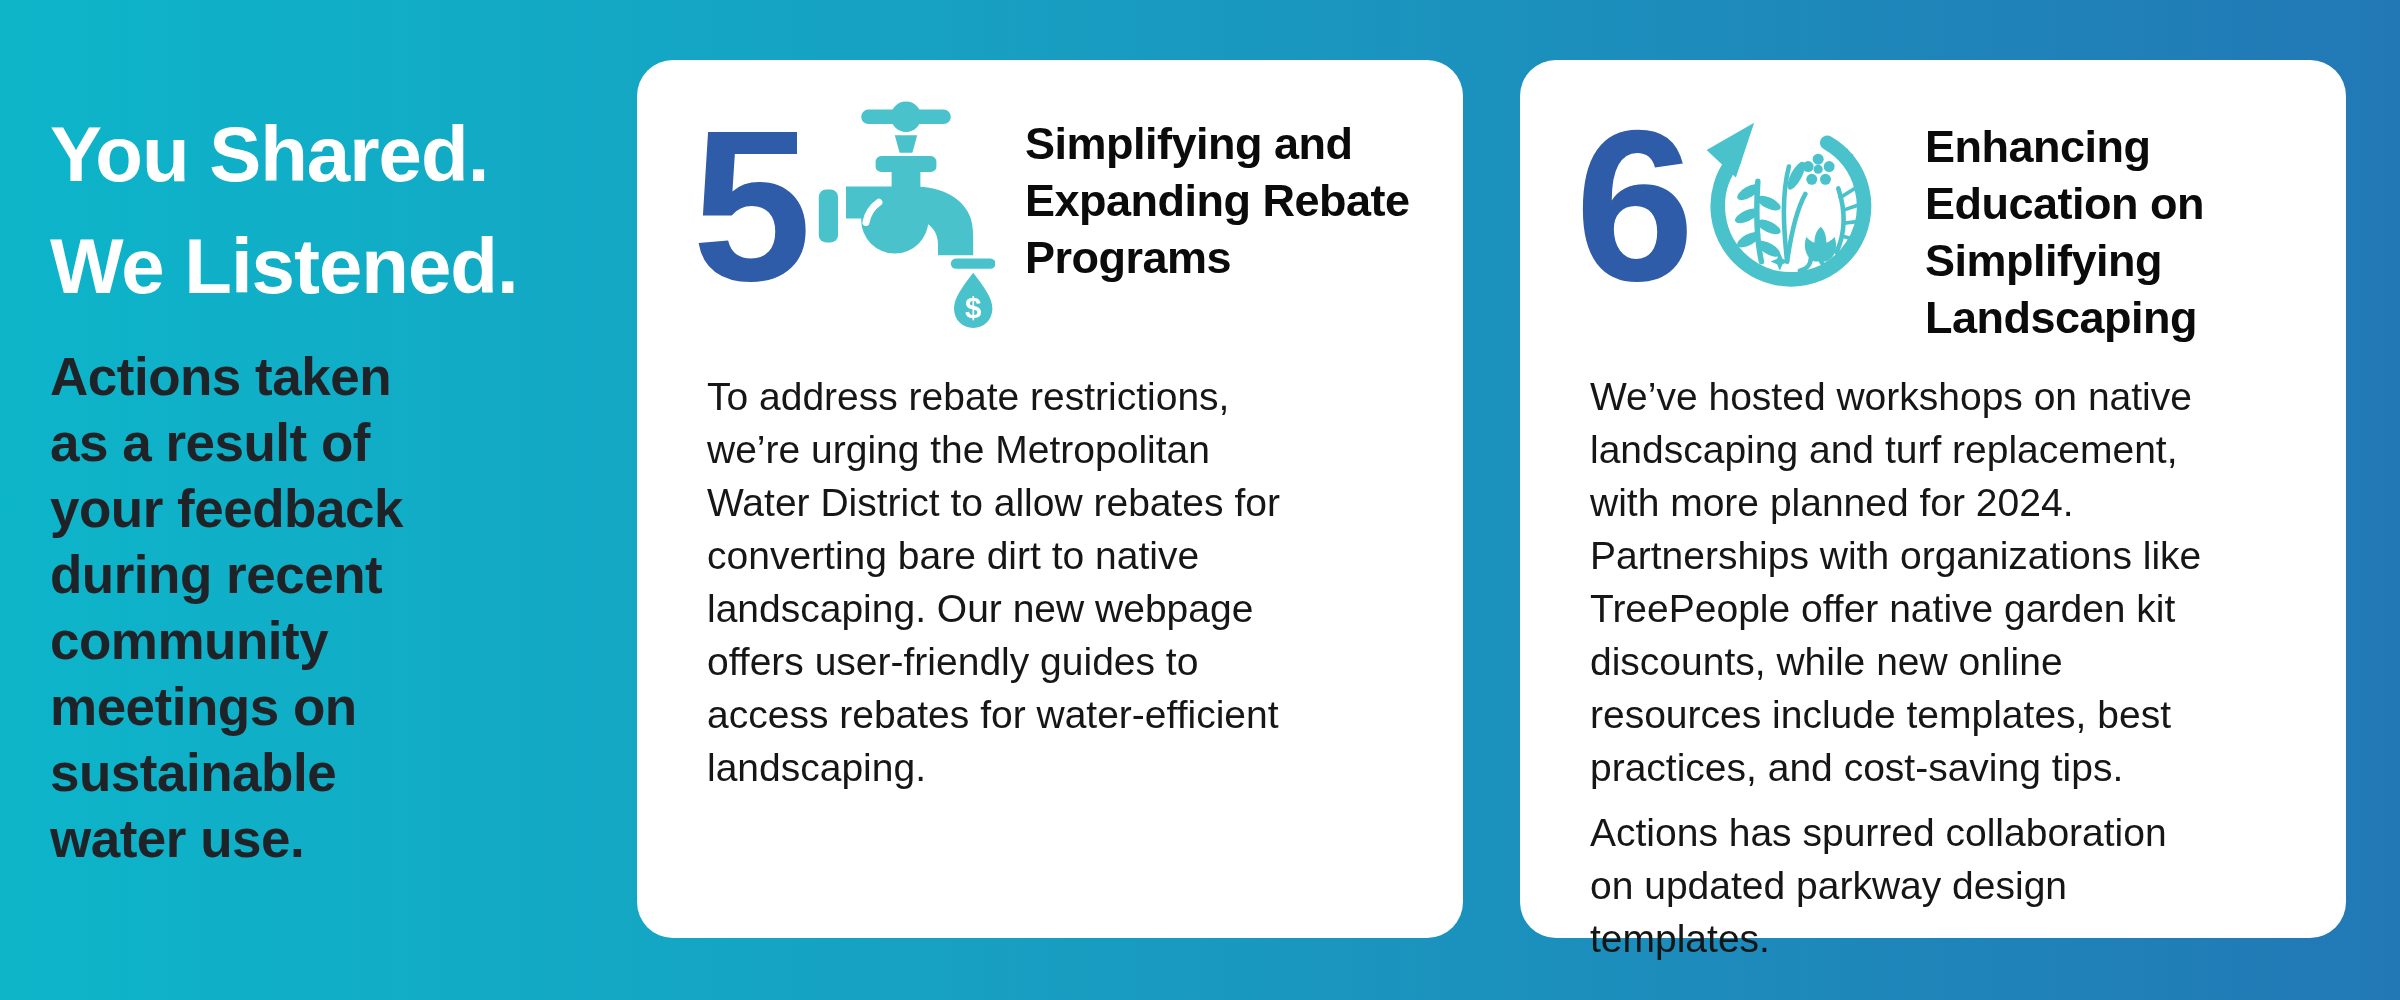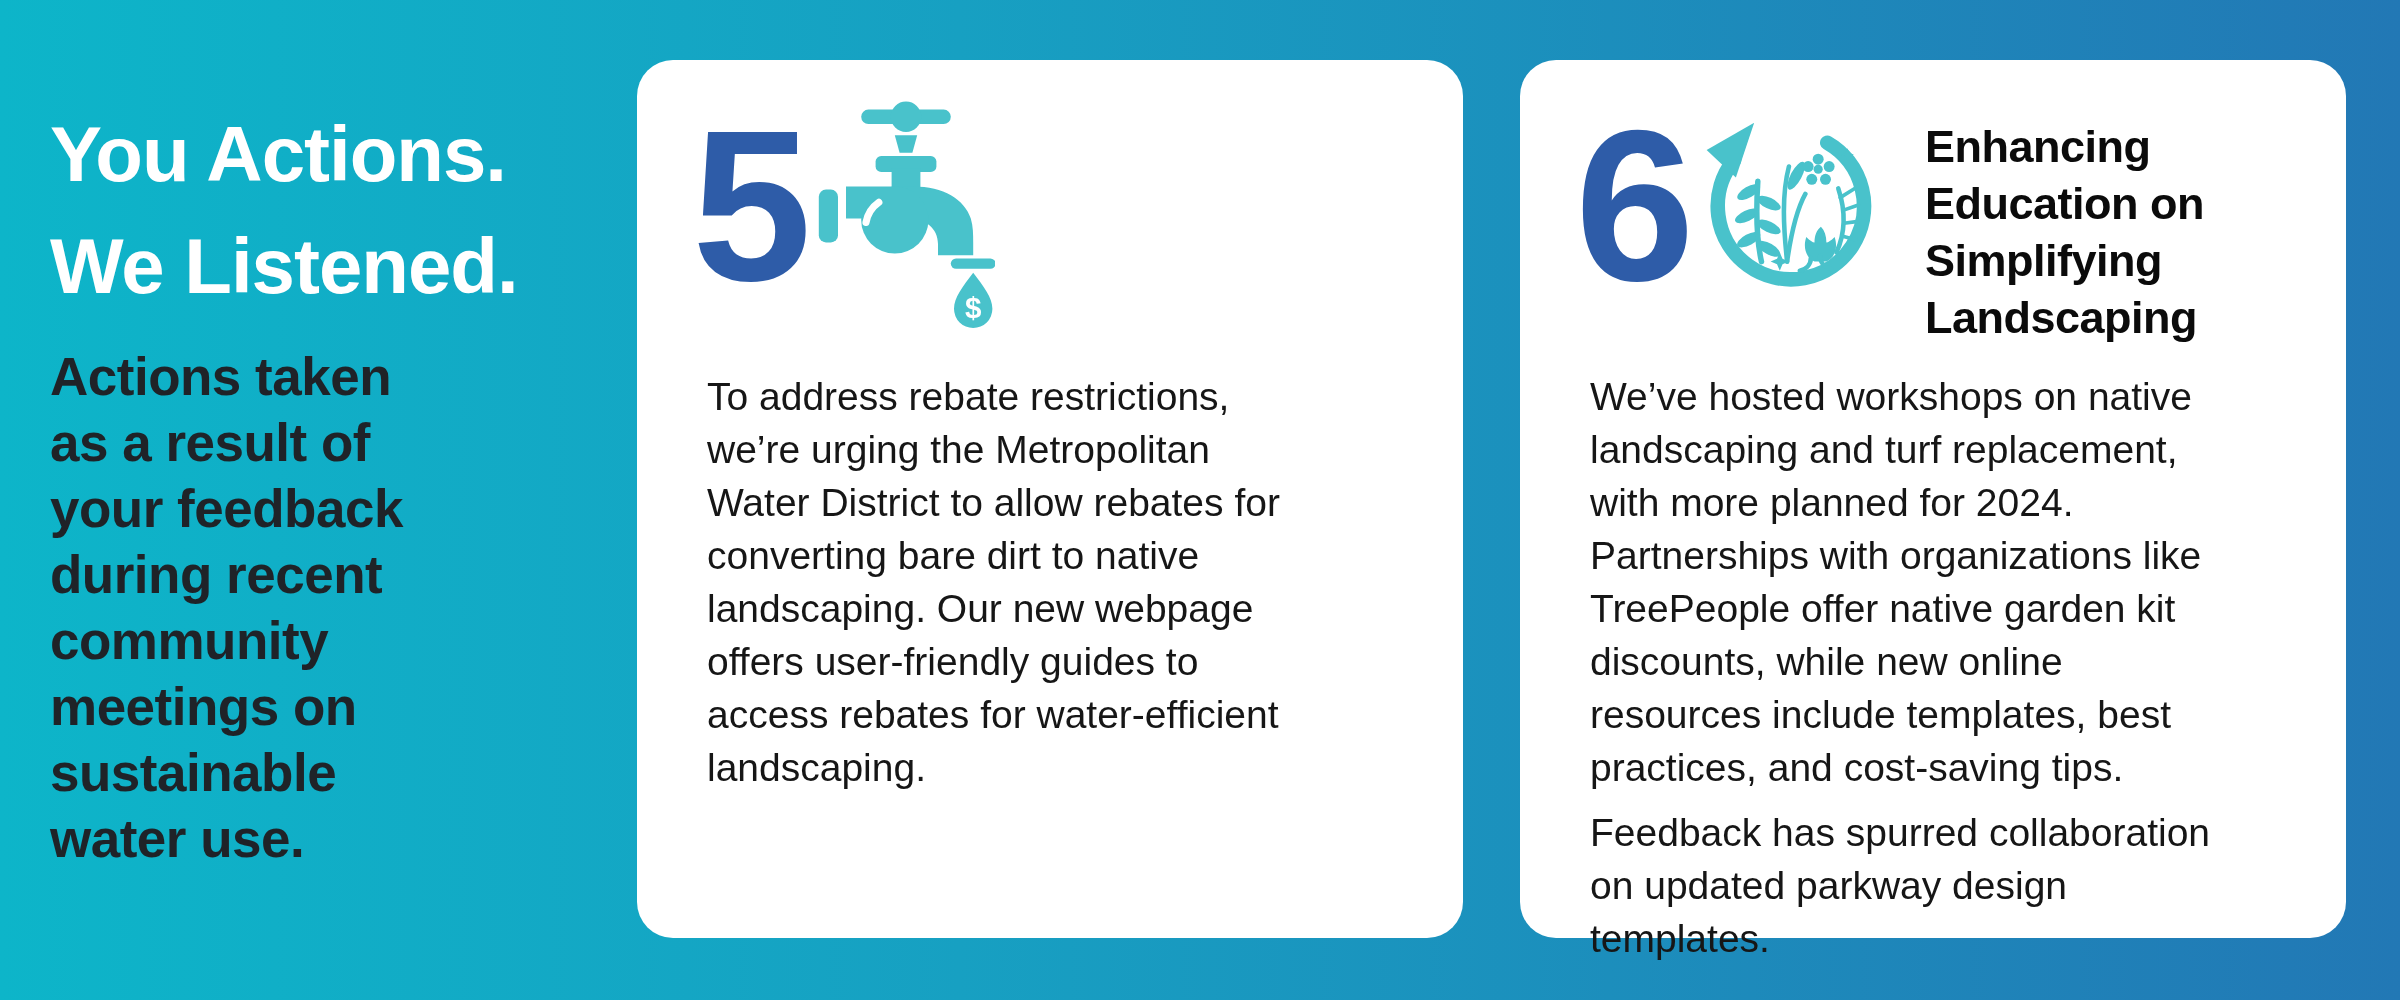--- a/index.html
+++ b/index.html
@@ -44,21 +44,21 @@
     margin:12px;font-size:39px;font-weight:400;color:#161616;line-height:53px;
   }
   .card-body p + p{margin-top:10px;}
 </style>
 </head>
 <body>
 
 <div id="canvas">
 
   <div class="left-panel">
-    <h1 class="headline ws">You Actions.
+    <h1 class="headline ws">You Shared.
 We Listened.</h1>
     <p class="subheadline ws">Actions taken
 as a result of
 your feedback
 during recent
 community
 meetings on
 sustainable
 water use.</p>
   </div>
@@ -78,20 +78,23 @@
           <path d="M36,108 h84 c38,0 64,16 72,40 c3,10 3,20 3,30 v16 h-44 v-14 c0,-20 -16,-32 -38,-32 h-77 z"></path>
           <circle cx="97" cy="150" r="42"></circle>
           <rect x="167" y="198" width="56" height="13" rx="6.5"></rect>
           <path d="M195,216 c-13,17 -24,31 -24,45 a24,24 0 0 0 48,0 c0,-14 -11,-28 -24,-45 z"></path>
         </g>
         <path d="M77,128 q-13,9 -16,25" stroke="#ffffff" stroke-width="9" fill="none" stroke-linecap="round"></path>
         <text x="195" y="273" font-size="37" font-weight="bold" fill="#ffffff" text-anchor="middle" font-family="Liberation Sans, sans-serif">$</text>
       </svg>
     </span>
 
+    <h2 class="card-title ws">Simplifying and
+Expanding Rebate
+Programs</h2>
 
     <div class="card-body">
       <p class="ws">To address rebate restrictions,
 we’re urging the Metropolitan
 Water District to allow rebates for
 converting bare dirt to native
 landscaping. Our new webpage
 offers user-friendly guides to
 access rebates for water-efficient
 landscaping.</p>
@@ -142,19 +145,19 @@
 
     <div class="card-body">
       <p class="ws">We’ve hosted workshops on native
 landscaping and turf replacement,
 with more planned for 2024.
 Partnerships with organizations like
 TreePeople offer native garden kit
 discounts, while new online
 resources include templates, best
 practices, and cost-saving tips.</p>
-      <p class="ws">Feedback has spurred collaboration
+      <p class="ws">Actions has spurred collaboration
 on updated parkway design
 templates.</p>
     </div>
   </div>
 
 </div>
 
 </body></html>

